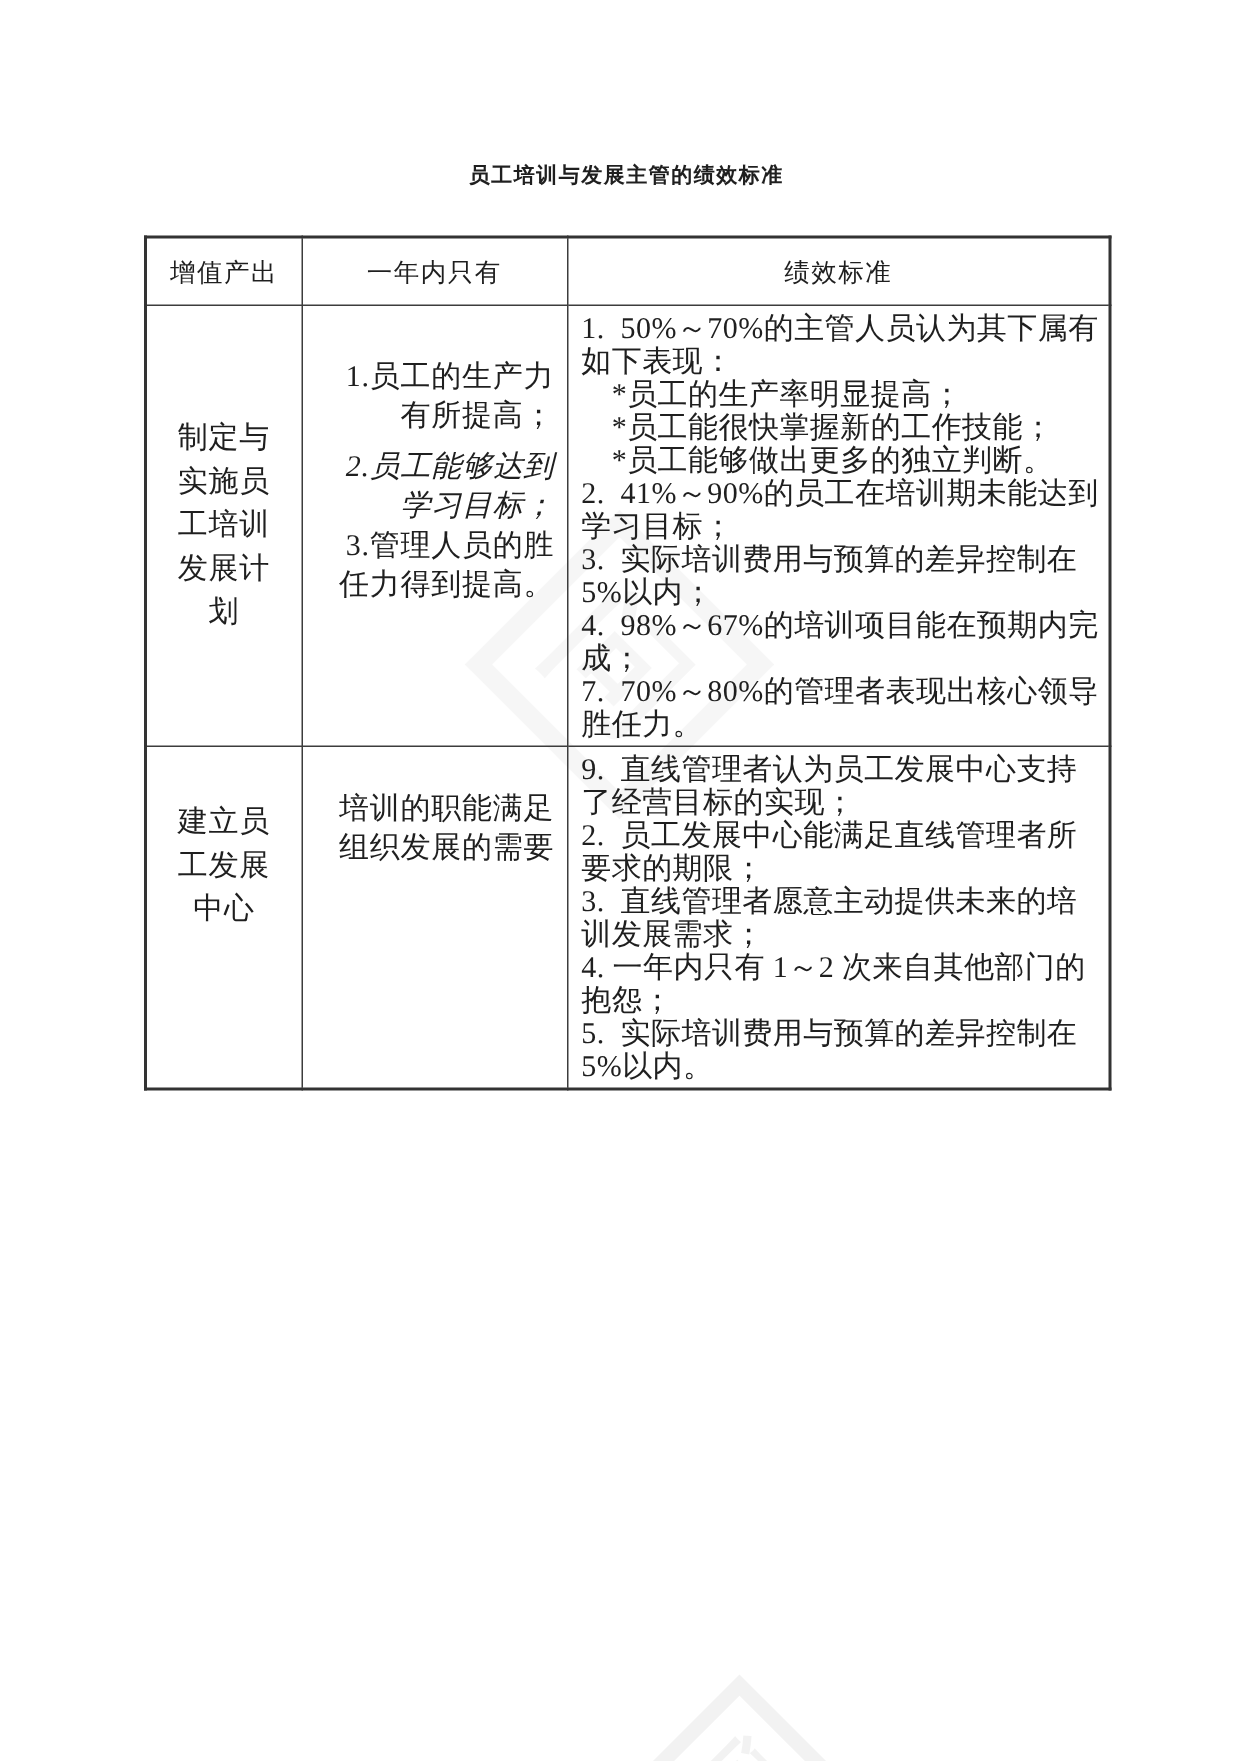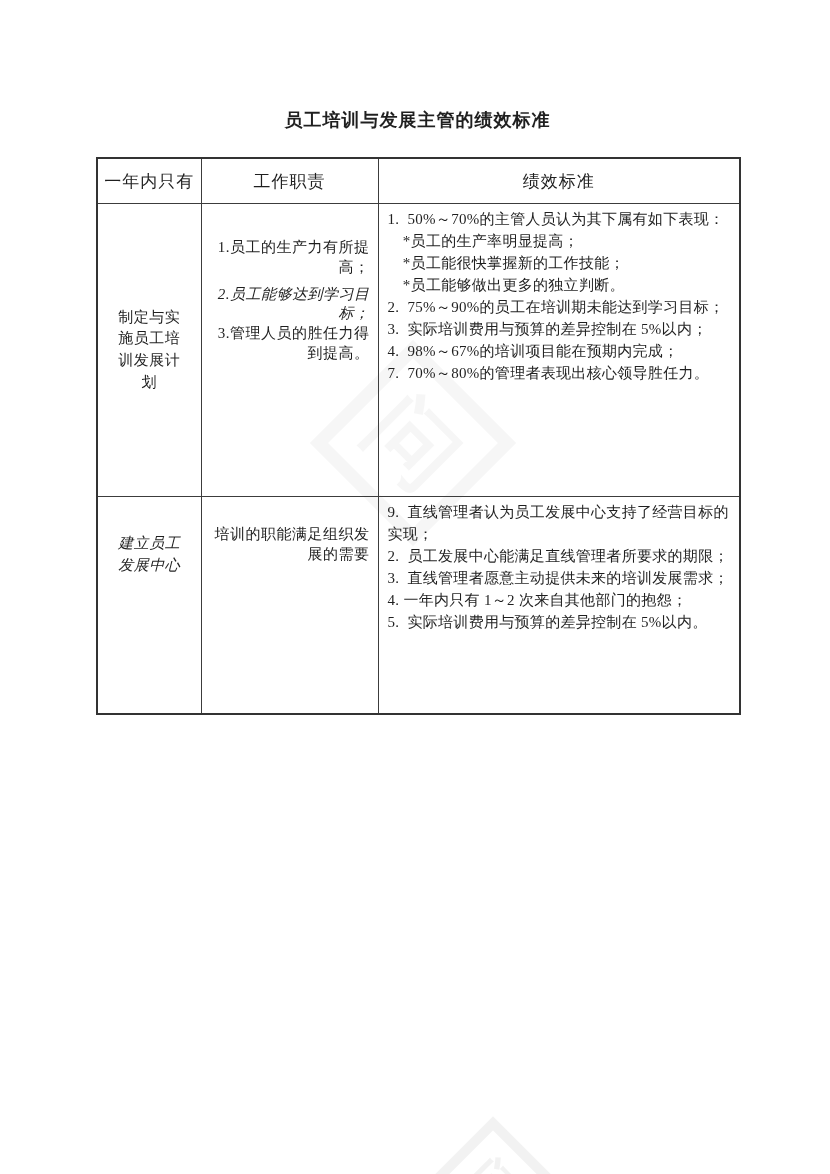--- a/index.html
+++ b/index.html
@@ -8,21 +8,21 @@
     background:#ffffff;
     position:relative;
     overflow:hidden;
     font-family:"Liberation Serif","DejaVu Serif",serif;
     color:#1f1f1f;
   }
   .doc-title{
     position:absolute;
     top:108px;left:96px;width:643px;
     text-align:center;
-    font-size:18px;
+    font-size:14px;
     font-weight:700;
     letter-spacing:1px;
     z-index:2;
   }
   table.perf{
     position:absolute;
     top:157px;left:96px;
     width:643px;
     border-collapse:collapse;
     table-layout:fixed;
@@ -37,30 +37,30 @@
   table.perf{border:2px solid #333;}
   th.hdr{
     height:40px;
     font-size:17px;
     font-weight:400;
     letter-spacing:1px;
     text-align:center;
     vertical-align:middle;
     padding:2px;
   }
-  td{font-size:15px;}
+  td{font-size:20px;}
   td.duty{
     text-align:center;
     vertical-align:middle;
     padding:4px 5px;
     line-height:1.45;
     letter-spacing:0.5px;
   }
   td.duty .duty-text{display:inline-block;max-width:72px;}
-  td.duty.v-top{vertical-align:top;padding-top:36px;font-style:italic;}
+  td.duty.v-top{vertical-align:top;padding-top:36px;}
   td.output{
     vertical-align:top;
     padding:6px 8px 4px 10px;
     line-height:1.32;
     letter-spacing:0.5px;
     text-align:right;
   }
   td.output.pad-big{padding-top:34px;}
   td.output.pad-mid{padding-top:28px;}
   td.output.v-mid{vertical-align:middle;padding-top:4px;}
@@ -110,40 +110,40 @@
 <div class="doc-title">员工培训与发展主管的绩效标准</div>
 
 <table class="perf">
   <colgroup>
     <col style="width:104px">
     <col style="width:177px">
     <col style="width:362px">
   </colgroup>
   <tbody>
   <tr>
+    <th class="hdr">增值产出</th>
     <th class="hdr">一年内只有</th>
-    <th class="hdr">工作职责</th>
     <th class="hdr">绩效标准</th>
   </tr>
 
   <tr class="r1">
     <td class="duty">
       <span class="duty-text">制定与实施员工培训发展计划</span>
     </td>
     <td class="output pad-big">
       <p class="output-item">1.员工的生产力有所提高；</p>
       <p class="output-item" style="margin-bottom:0;font-style:italic;">2.员工能够达到学习目标；</p>
       <p class="output-item">3.管理人员的胜任力得到提高。</p>
     </td>
     <td class="standards">
       <p class="std-item">1.  50%～70%的主管人员认为其下属有如下表现：</p>
       <p class="std-sub">　*员工的生产率明显提高；</p>
       <p class="std-sub">　*员工能很快掌握新的工作技能；</p>
       <p class="std-sub">　*员工能够做出更多的独立判断。</p>
-      <p class="std-item">2.  75%～90%的员工在培训期未能达到学习目标；</p>
+      <p class="std-item">2.  41%～90%的员工在培训期未能达到学习目标；</p>
       <p class="std-item">3.  实际培训费用与预算的差异控制在 5%以内；</p>
       <p class="std-item">4.  98%～67%的培训项目能在预期内完成；</p>
       <p class="std-item">7.  70%～80%的管理者表现出核心领导胜任力。</p>
     </td>
   </tr>
 
 
   <tr class="r3">
     <td class="duty v-top">
       <span class="duty-text">建立员工发展中心</span>

